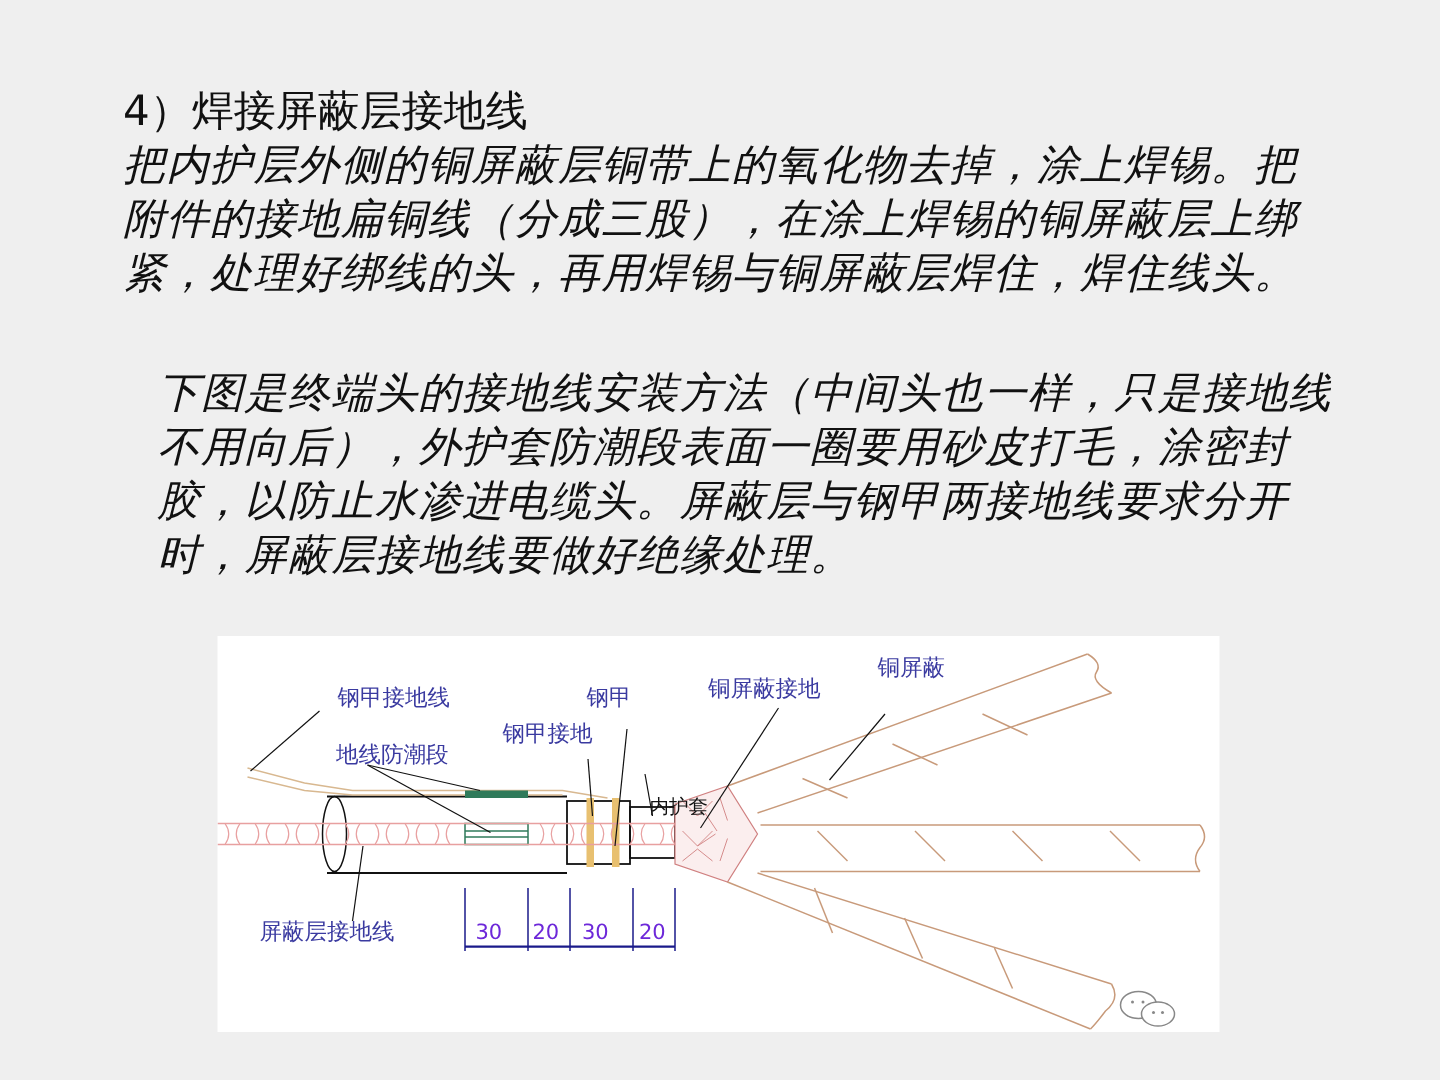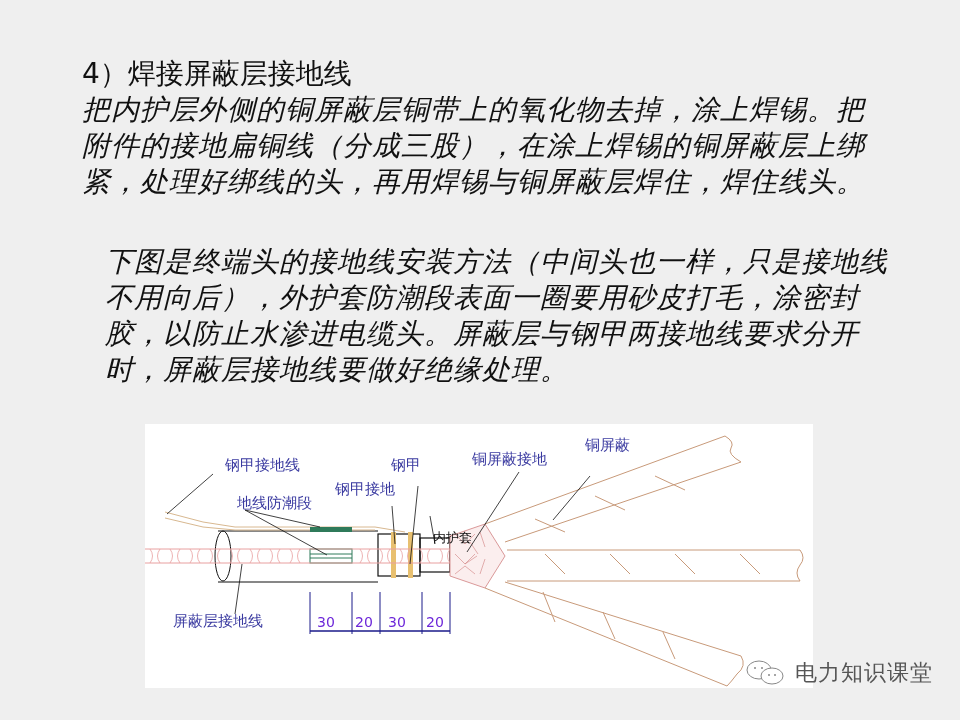--- a/index.html
+++ b/index.html
@@ -98,21 +98,21 @@
       <line x1="165" y1="168" x2="165" y2="210"></line>
       <line x1="207" y1="168" x2="207" y2="210"></line>
       <line x1="235" y1="168" x2="235" y2="210"></line>
       <line x1="277" y1="168" x2="277" y2="210"></line>
       <line x1="305" y1="168" x2="305" y2="210"></line>
       <line x1="165" y1="207" x2="305" y2="207" stroke-width="1.5"></line>
     </g>
   </svg>
 
   <div class="lbl" style="left:80px;top:32px;">钢甲接地线</div>
-  <div class="lbl" style="left:92px;top:70px;text-align:center;">地线防潮段</div>
+  <div class="lbl" style="left:79px;top:70px;text-align:center;">地线防潮段</div>
   <div class="lbl" style="left:190px;top:56px;">钢甲接地</div>
   <div class="lbl" style="left:246px;top:32px;">钢甲</div>
   <div class="lbl black" style="left:288px;top:66px;margin-top:39px;">内护套</div>
   <div class="lbl" style="left:327px;top:26px;">铜屏蔽接地</div>
   <div class="lbl" style="left:440px;top:12px;">铜屏蔽</div>
   <div class="lbl" style="left:28px;top:188px;">屏蔽层接地线</div>
 
   <div class="dim" style="left:172px;top:190px;">30</div>
   <div class="dim" style="left:210px;top:190px;">20</div>
   <div class="dim" style="left:243px;top:190px;">30</div>
@@ -121,14 +121,13 @@
 
 <div class="watermark">
   <svg class="wm-icon" viewBox="0 0 42 30">
     <ellipse cx="14" cy="12" rx="12" ry="9" fill="#fff" stroke="#888" stroke-width="1"></ellipse>
     <ellipse cx="27" cy="18" rx="11" ry="8" fill="#fff" stroke="#888" stroke-width="1"></ellipse>
     <circle cx="10" cy="10" r="1" fill="#888"></circle>
       <circle cx="17" cy="10" r="1" fill="#888"></circle>
     <circle cx="24" cy="17" r="1" fill="#888"></circle>
       <circle cx="30" cy="17" r="1" fill="#888"></circle>
   </svg>
-  <span class="wm-text">电力知识课堂</span>
 </div>
 
 </body></html>

